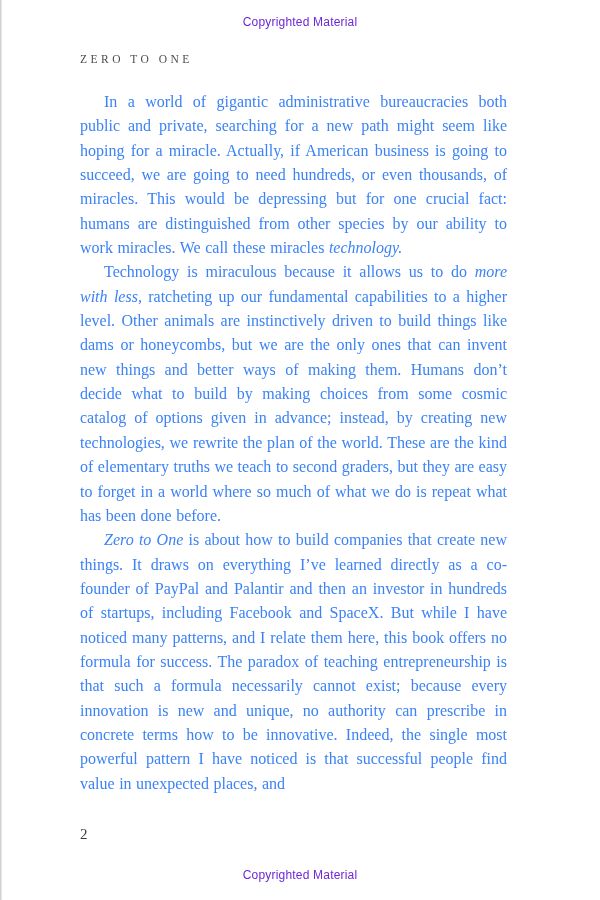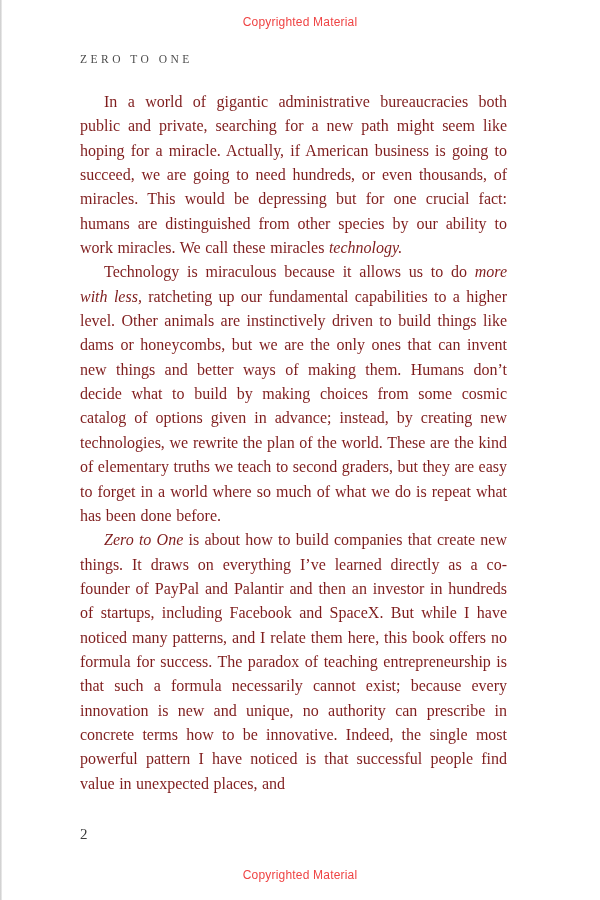--- a/index.html
+++ b/index.html
@@ -23,41 +23,41 @@
     height: 100%;
     background: linear-gradient(to right, #c9c9c9, #efefef);
   }
   .copyright {
     position: absolute;
     left: 0;
     right: 0;
     text-align: center;
     font-family: "Liberation Sans", sans-serif;
     font-size: 12px;
-    color: #ef4444;
+    color: #6d28d9;
     letter-spacing: 0.2px;
   }
   .copyright.top { top: 15px; }
   .copyright.bottom { bottom: 18px; }
   .running-header {
     position: absolute;
     top: 53px;
     left: 80px;
     font-size: 11.5px;
     letter-spacing: 3.5px;
     color: #4c4c4c;
   }
   .body-text {
     position: absolute;
     top: 90px;
     left: 80px;
     width: 427px;
     font-size: 16px;
     line-height: 24.35px;
-    color: #7f1d1d;
+    color: #3b82f6;
     text-align: justify;
     word-spacing: 0.5px;
   }
   .body-text p {
     margin: 0;
     text-indent: 24px;
   }
   .body-text em {
     font-style: italic;
   }

